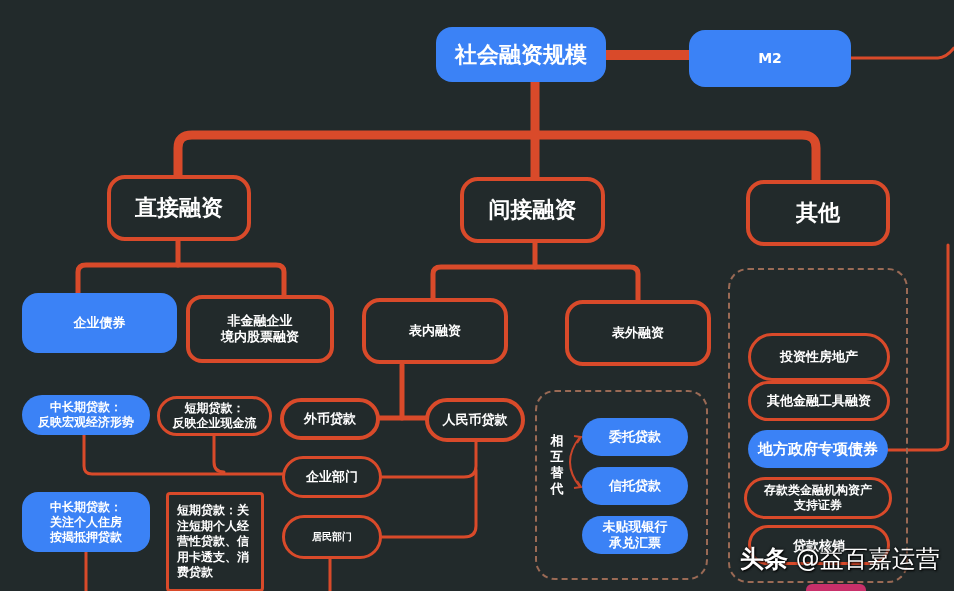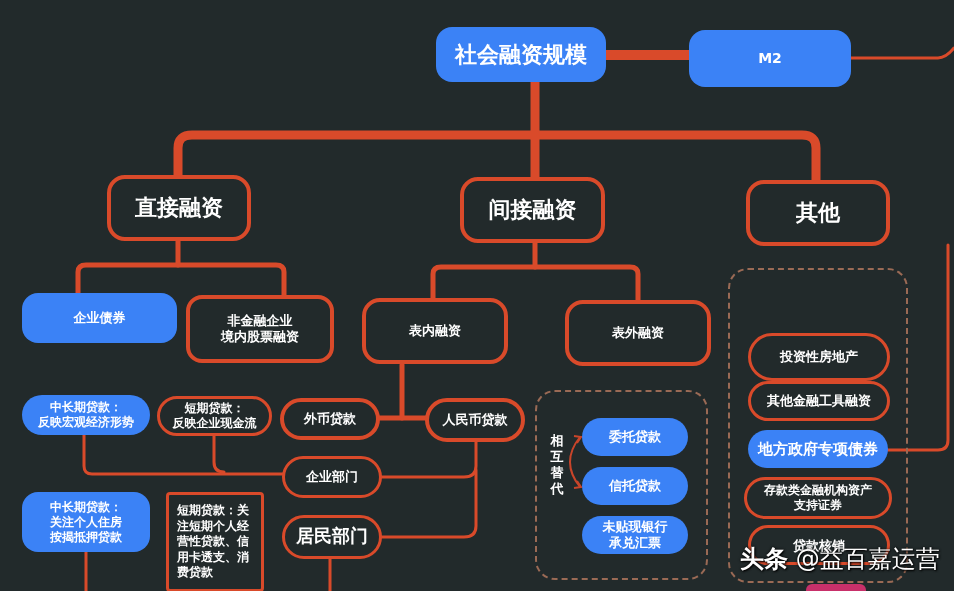--- a/index.html
+++ b/index.html
@@ -93,21 +93,21 @@
   <div class="node outline" style="left:107px; top:175px; width:144px; height:66px; font-size:22px; border-radius:18px;">
     <span>直接融资</span>
   </div>
   <div class="node outline" style="left:460px; top:177px; width:145px; height:66px; font-size:22px; border-radius:18px;">
     <span>间接融资</span>
   </div>
   <div class="node outline" style="left:746px; top:180px; width:144px; height:66px; font-size:22px; border-radius:18px;">
     <span>其他</span>
   </div>
 
-  <div class="node filled" style="left:22px; top:293px; width:155px; height:50px; font-size:13px; border-radius:16px;">
+  <div class="node filled" style="left:22px; top:293px; width:155px; height:60px; font-size:13px; border-radius:16px;">
     <span>企业债券</span>
   </div>
   <div class="node outline" style="left:186px; top:295px; width:148px; height:68px; font-size:13px; border-radius:16px;">
     <span>非金融企业
 境内股票融资</span>
   </div>
 
   <div class="node outline" style="left:362px; top:298px; width:146px; height:66px; font-size:13px; border-radius:18px;">
     <span>表内融资</span>
   </div>
@@ -117,21 +117,21 @@
 
   <div class="node outline pill" style="left:280px; top:398px; width:100px; height:42px; font-size:13px;">
     <span>外币贷款</span>
   </div>
   <div class="node outline pill" style="left:425px; top:398px; width:100px; height:44px; font-size:13px;">
     <span>人民币贷款</span>
   </div>
   <div class="node outline pill thin" style="left:282px; top:456px; width:100px; height:42px; font-size:13px;">
     <span>企业部门</span>
   </div>
-  <div class="node outline pill thin" style="left:282px; top:515px; width:100px; height:44px; font-size:18px;font-family:Liberation Mono, monospace;">
+  <div class="node outline pill thin" style="left:282px; top:515px; width:100px; height:44px; font-size:10px;">
     <span>居民部门</span>
   </div>
 
   <div class="node filled pill" style="left:22px; top:395px; width:128px; height:40px; font-size:12px; border-radius:20px;">
     <span>中长期贷款：
 反映宏观经济形势</span>
   </div>
   <div class="node outline pill thin" style="left:157px; top:396px; width:115px; height:40px; font-size:12px; border-radius:20px;">
     <span>短期贷款：
 反映企业现金流</span>

